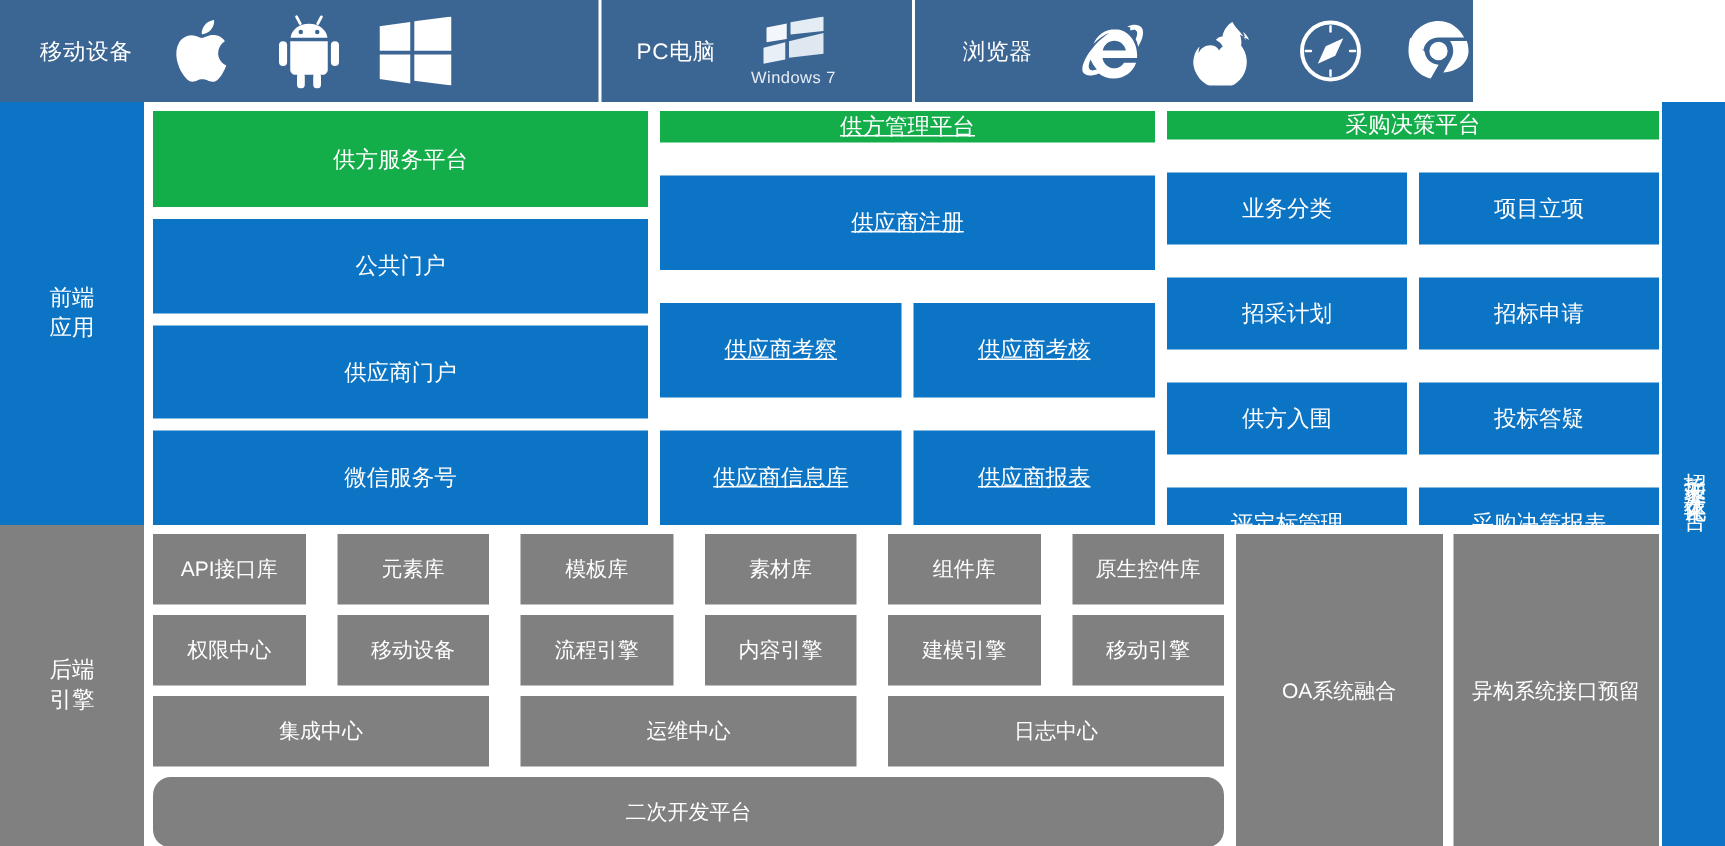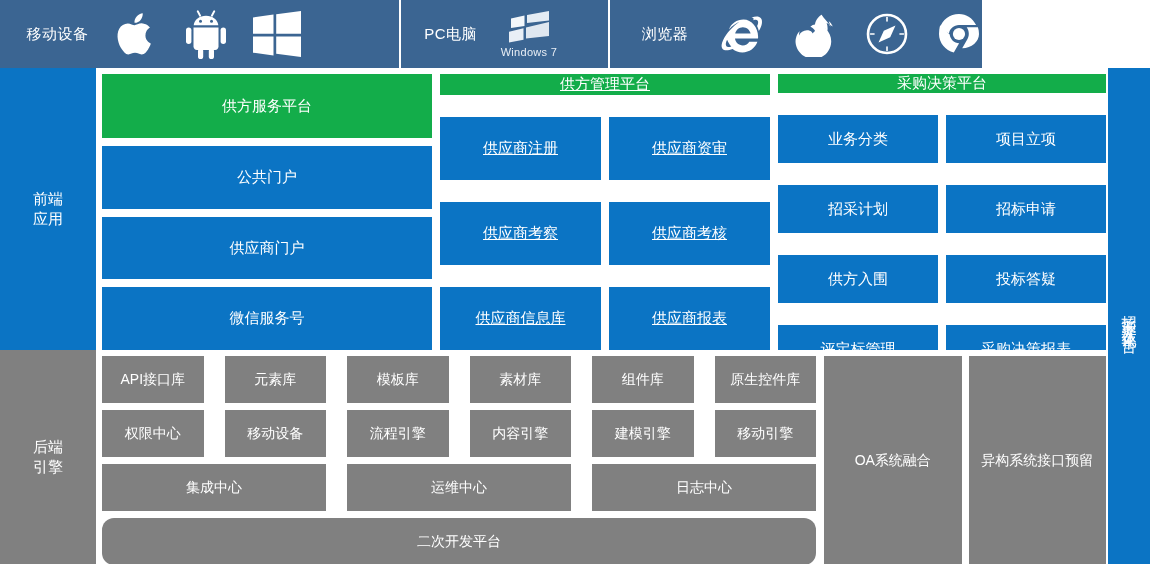--- a/index.html
+++ b/index.html
@@ -224,21 +224,20 @@
           <div class="hdr">供方服务平台</div>
           <div class="tile t-big">公共门户</div>
           <div class="tile t-big">供应商门户</div>
           <div class="tile t-big">微信服务号</div>
         </div>
 
         <div class="fe-col col2">
           <div class="hdr">供方管理平台</div>
           <div class="row2">
             <div class="tile t-big">供应商注册</div>
-            <div class="tile t-big">供应商资审</div>
           </div>
           <div class="row2">
             <div class="tile t-big">供应商考察</div>
             <div class="tile t-big">供应商考核</div>
           </div>
           <div class="row2">
             <div class="tile t-big">供应商信息库</div>
             <div class="tile t-big">供应商报表</div>
           </div>
         </div>

